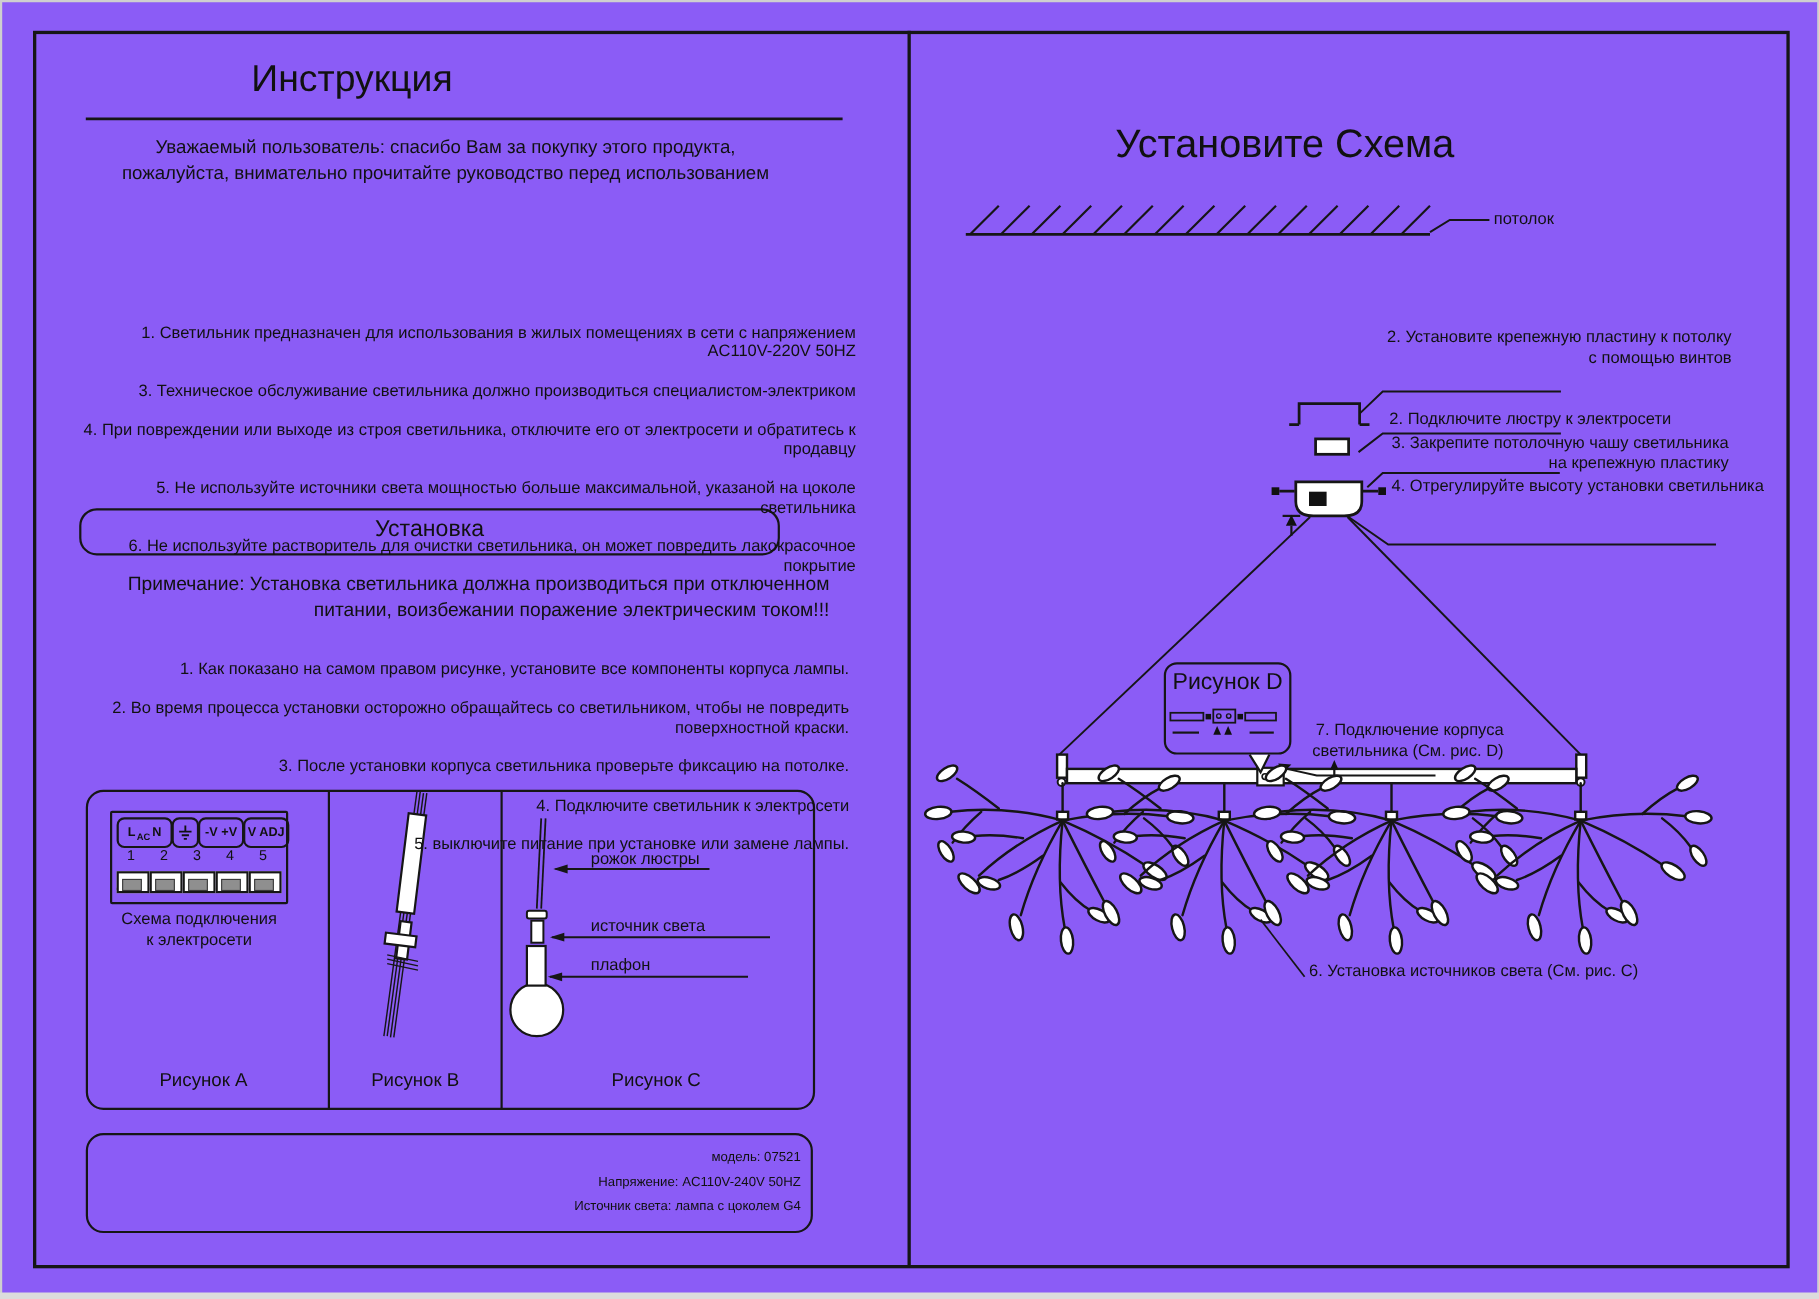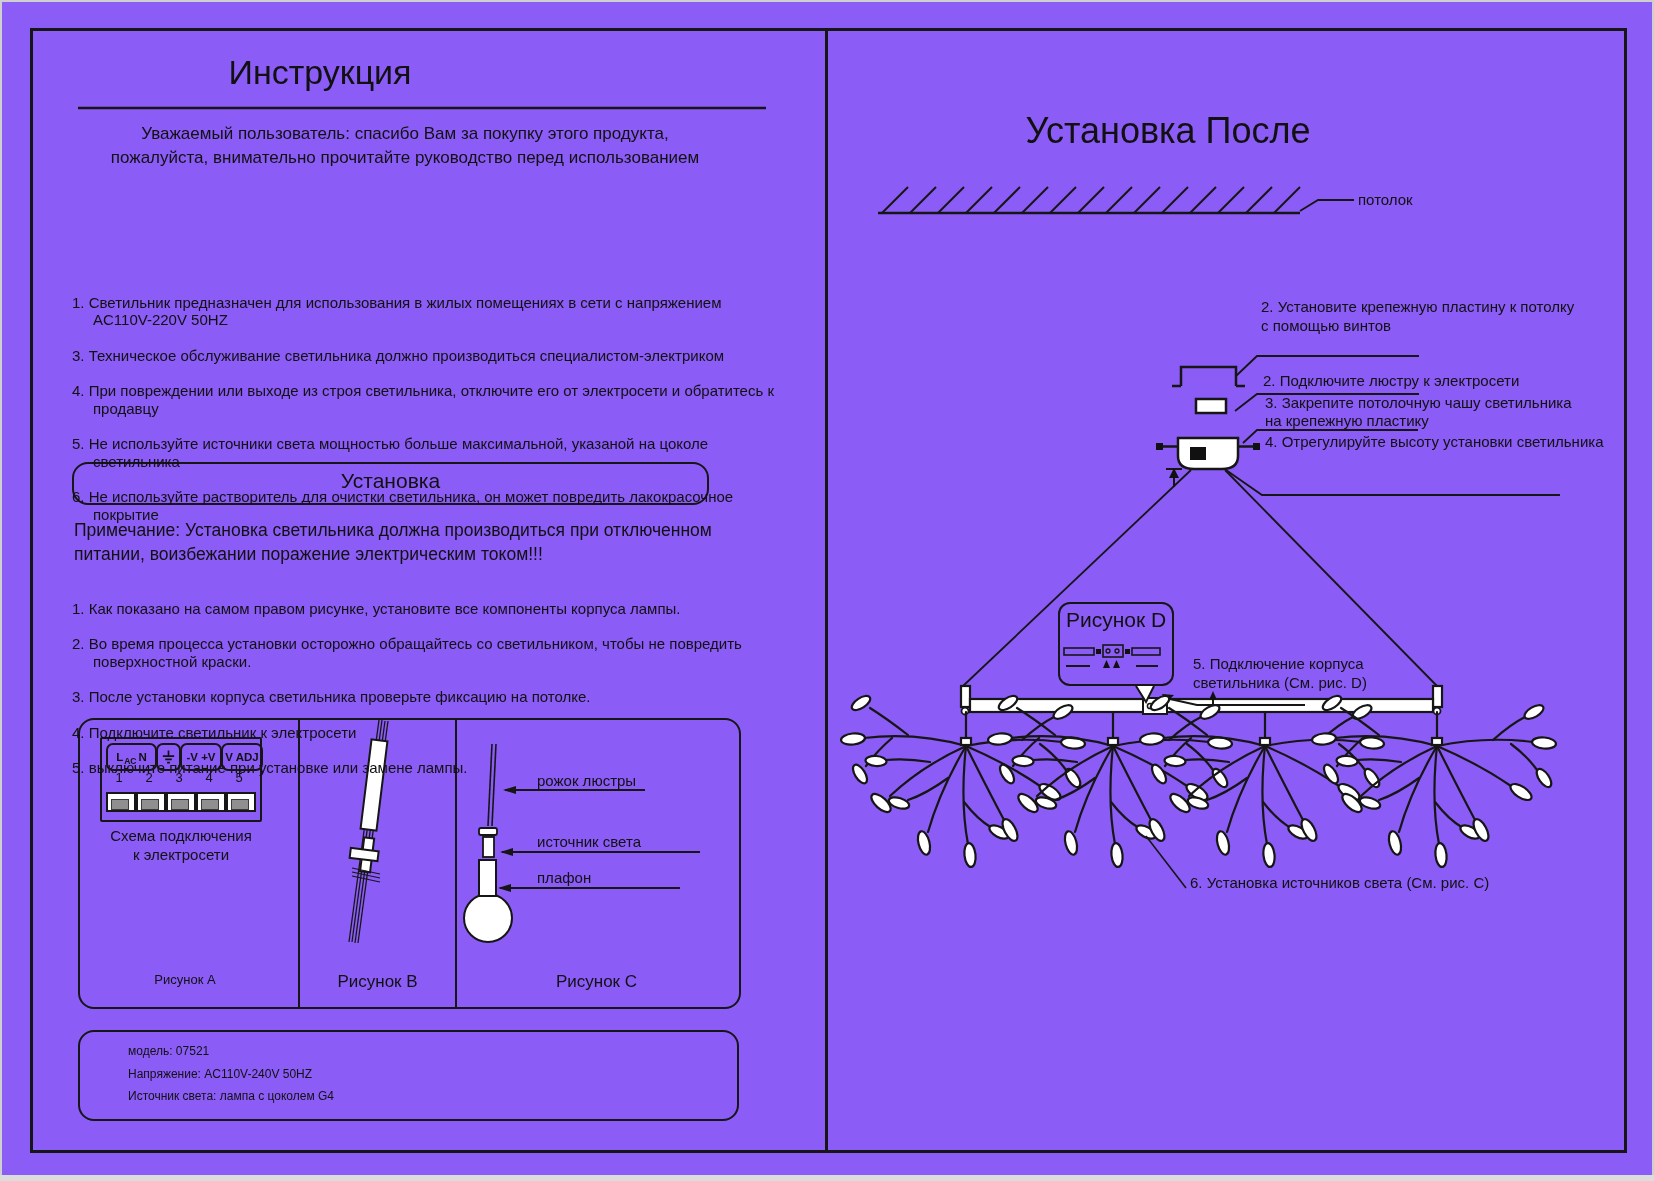--- a/index.html
+++ b/index.html
@@ -3,21 +3,21 @@
 <meta charset="utf-8">
 <style>
   html,body{margin:0;padding:0;background:#9a9a9a;}
   .canvas{position:relative;width:1654px;height:1181px;background:#8b5cf6;
           font-family:"Liberation Sans",sans-serif;color:#111;overflow:hidden;
           box-shadow:inset 0 0 0 2px #cfcfcf;}
   .edge-b{position:absolute;left:0;bottom:0;width:100%;height:6px;background:#dcdcdc;}
   .frame{position:absolute;left:30px;top:28px;width:1591px;height:1119px;border:3px solid #161616;}
   .pagediv{position:absolute;left:825px;top:28px;width:3px;height:1122px;background:#161616;}
   svg.draw{position:absolute;left:0;top:0;z-index:1;}
-  .t{position:absolute;white-space:pre-line;line-height:1.18;z-index:3;}
+  .t{position:absolute;white-space:pre-line;line-height:1.18;z-index:3;text-align:right;}
   .ctr{text-align:center;}
   .box{position:absolute;border:2.5px solid #161616;z-index:2;background:transparent;}
   .li{padding-left:21px;text-indent:-21px;}
   .tbox{position:absolute;border:2px solid #161616;border-radius:7px;display:flex;
         align-items:center;justify-content:center;font-size:11.5px;font-weight:700;z-index:3;}
   .sub{font-size:8.5px;align-self:flex-end;margin:0 2px 3px 1px;font-weight:700;}
   .tnum{position:absolute;width:20px;text-align:center;font-size:13px;z-index:3;}
   .tcell{position:absolute;width:26px;height:16px;border:2px solid #161616;z-index:3;background:#fff;}
   .tfill{position:absolute;width:16px;height:9px;background:#8f8f8f;border:1.5px solid #3a3a3a;z-index:4;}
 </style>
@@ -262,39 +262,39 @@
   <div class="tfill" style="left:171px;top:799px;"></div>
   <div class="tfill" style="left:201px;top:799px;"></div>
   <div class="tfill" style="left:231px;top:799px;"></div>
   <div class="t ctr" style="left:83px;top:826px;width:196px;font-size:15px;line-height:19px;">Схема подключения
 к электросети</div>
 
   <div class="t" style="left:537px;top:772px;font-size:15px;">рожок люстры</div>
   <div class="t" style="left:537px;top:833px;font-size:15px;">источник света</div>
   <div class="t" style="left:537px;top:869px;font-size:15px;">плафон</div>
 
-  <div class="t ctr" style="left:78px;top:972px;width:214px;font-size:13px;">Рисунок A</div>
+  <div class="t ctr" style="left:78px;top:972px;width:214px;font-size:17px;">Рисунок A</div>
   <div class="t ctr" style="left:299px;top:972px;width:157px;font-size:17px;">Рисунок B</div>
   <div class="t ctr" style="left:456px;top:972px;width:281px;font-size:17px;">Рисунок C</div>
 
   <div class="box" style="left:78px;top:1030px;width:657px;height:87px;border-radius:16px;"></div>
   <div class="t" style="left:128px;top:1040px;width:600px;font-size:12px;line-height:22.5px;">модель: 07521
 Напряжение: AC110V-240V 50HZ
 Источник света: лампа с цоколем G4</div>
 
-  <div class="t ctr" style="left:868px;top:110px;width:600px;font-size:36px;">Установка После</div>
+  <div class="t ctr" style="left:868px;top:110px;width:600px;font-size:36px;">Установите Схема</div>
   <div class="t" style="left:1358px;top:191px;font-size:15px;">потолок</div>
 
   <div class="t" style="left:1261px;top:297px;font-size:15px;line-height:19px;">2. Установите крепежную пластину к потолку
 с помощью винтов</div>
   <div class="t" style="left:1263px;top:372px;font-size:15px;">2. Подключите люстру к электросети</div>
   <div class="t" style="left:1265px;top:394px;font-size:15px;line-height:17.5px;">3. Закрепите потолочную чашу светильника
 на крепежную пластику</div>
   <div class="t" style="left:1265px;top:433px;font-size:15px;">4. Отрегулируйте высоту установки светильника</div>
-  <div class="t" style="left:1193px;top:655px;font-size:15px;line-height:18.5px;">5. Подключение корпуса
+  <div class="t" style="left:1193px;top:655px;font-size:15px;line-height:18.5px;">7. Подключение корпуса
 светильника (См. рис. D)</div>
   <div class="t" style="left:1190px;top:874px;font-size:15px;">6. Установка источников света (См. рис. C)</div>
 
   <div class="box" style="left:1058px;top:602px;width:112px;height:80px;border-radius:12px;"></div>
   <div class="t ctr" style="left:1058px;top:608px;width:116px;font-size:21px;">Рисунок D</div>
 
   <div class="edge-b"></div>
 </div>
 
 </body></html>

